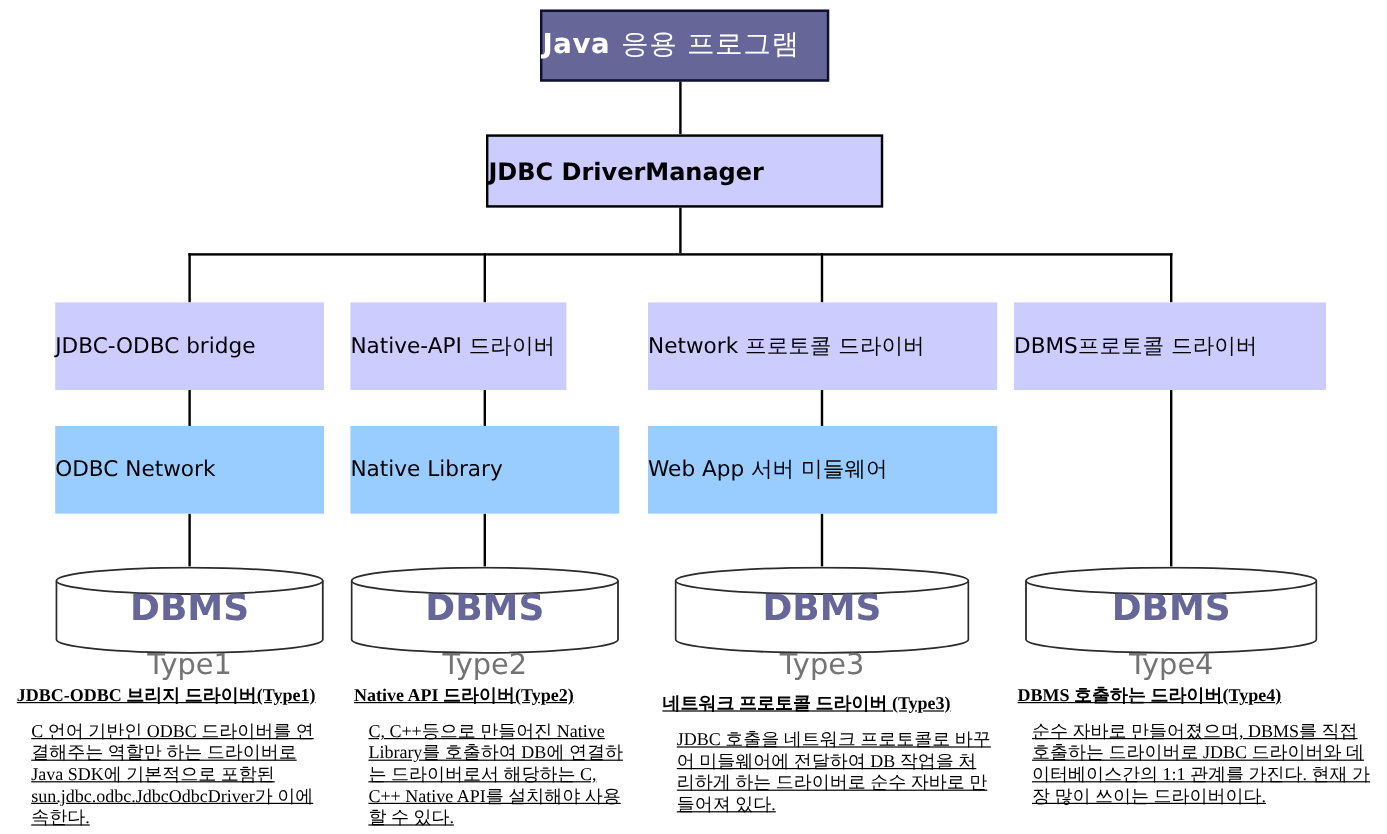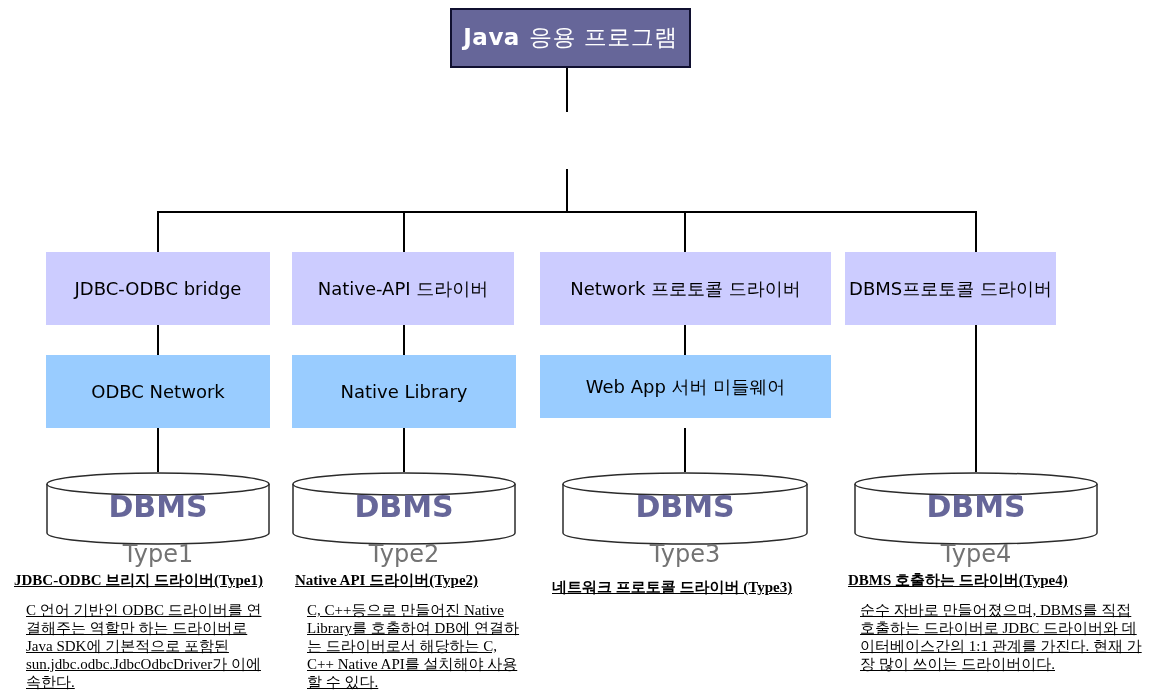--- a/index.html
+++ b/index.html
@@ -5,21 +5,21 @@
   html,body{margin:0;padding:0;background:#ffffff;}
   .stage{
     position:relative;width:1156px;height:695px;background:#fff;
     font-family:"DejaVu Sans","Liberation Sans",sans-serif;color:#000;overflow:hidden;
   }
   
   .vline{position:absolute;width:2px;background:var(--line,#000);}
   .hline{position:absolute;height:2px;background:var(--line,#000);}
   
   .node{
-    position:absolute;display:flex;align-items:center;justify-content:center;
+    position:absolute;display:flex;align-items:center;
     text-align:center;font-size:18px;line-height:1.2;
   }
   .box-root{
     background:var(--root-bg,#666699);border:2px solid #101030;color:#fff;
     font-size:23px;letter-spacing:0.5px;
   }
   .box-root .strong{font-weight:bold;margin-right:9px;}
   .box-manager{
     background:var(--node-bg,#ccccff);border:2px solid #000;
     font-weight:bold;font-size:20px;
@@ -62,41 +62,44 @@
   <div class="vline" style="left:975px;top:325px;height:147px"></div>
   <div class="vline" style="left:157px;top:428px;height:44px"></div>
   <div class="vline" style="left:403px;top:428px;height:44px"></div>
   <div class="vline" style="left:684px;top:428px;height:44px"></div>
 
   <div class="node box-root" style="left:450px;top:8px;width:237px;height:56px">
     <span class="strong">Java</span>
     <span>응용 프로그램</span>
   </div>
 
+  <div class="node box-manager" style="left:405px;top:112px;width:327px;height:57px">
+    <span>JDBC DriverManager</span>
+  </div>
 
   <div class="node box-driver" style="left:46px;top:252px;width:224px;height:73px">
     <span>JDBC-ODBC bridge</span>
   </div>
-  <div class="node box-driver" style="left:292px;top:252px;width:222px;height:73px">
+  <div class="node box-driver" style="left:292px;top:252px;width:180px;height:73px">
     <span>Native-API 드라이버</span>
   </div>
   <div class="node box-driver" style="left:540px;top:252px;width:291px;height:73px">
     <span>Network 프로토콜 드라이버</span>
   </div>
-  <div class="node box-driver" style="left:845px;top:252px;width:211px;height:73px">
+  <div class="node box-driver" style="left:845px;top:252px;width:260px;height:73px">
     <span>DBMS프로토콜 드라이버</span>
   </div>
 
   <div class="node box-middleware" style="left:46px;top:355px;width:224px;height:73px">
     <span>ODBC Network</span>
   </div>
   <div class="node box-middleware" style="left:292px;top:355px;width:224px;height:73px">
     <span>Native Library</span>
   </div>
-  <div class="node box-middleware" style="left:540px;top:355px;width:291px;height:63px">
+  <div class="node box-middleware" style="left:540px;top:355px;width:291px;height:73px">
     <span>Web App 서버 미들웨어</span>
   </div>
 
   <div class="cylinder" style="left:46px;top:472px">
     <svg width="224" height="73" viewBox="0 0 224 73">
       <path class="cyl-shape" d="M1 12 V61 A111 11 0 0 0 223 61 V12"></path>
       <ellipse class="cyl-shape" cx="112" cy="12" rx="111" ry="11"></ellipse>
       <text class="cyl-text" x="112" y="45" text-anchor="middle">DBMS</text>
     </svg>
   </div>
@@ -130,19 +133,20 @@
   <div class="desc" style="left:14px;top:572px;width:262px">
     <h4>JDBC-ODBC 브리지 드라이버(Type1)</h4>
     <p>C 언어 기반인 ODBC 드라이버를 연결해주는 역할만 하는 드라이버로 Java SDK에 기본적으로 포함된 sun.jdbc.odbc.JdbcOdbcDriver가 이에 속한다.</p>
   </div>
   <div class="desc" style="left:295px;top:572px;width:240px">
     <h4>Native API 드라이버(Type2)</h4>
     <p>C, C++등으로 만들어진 Native Library를 호출하여 DB에 연결하는 드라이버로서 해당하는 C, C++ Native API를 설치해야 사용할 수 있다.</p>
   </div>
   <div class="desc" style="left:552px;top:579px;width:288px">
     <h4>네트워크 프로토콜 드라이버 (Type3)</h4>
+    <p>JDBC 호출을 네트워크 프로토콜로 바꾸어 미들웨어에 전달하여 DB 작업을 처리하게 하는 드라이버로 순수 자바로 만들어져 있다.</p>
   </div>
   <div class="desc" style="left:848px;top:572px;width:306px">
     <h4>DBMS 호출하는 드라이버(Type4)</h4>
     <p>순수 자바로 만들어졌으며, DBMS를 직접 호출하는 드라이버로 JDBC 드라이버와 데이터베이스간의 1:1 관계를 가진다. 현재 가장 많이 쓰이는 드라이버이다.</p>
   </div>
 
 </div>
 
 </body></html>

